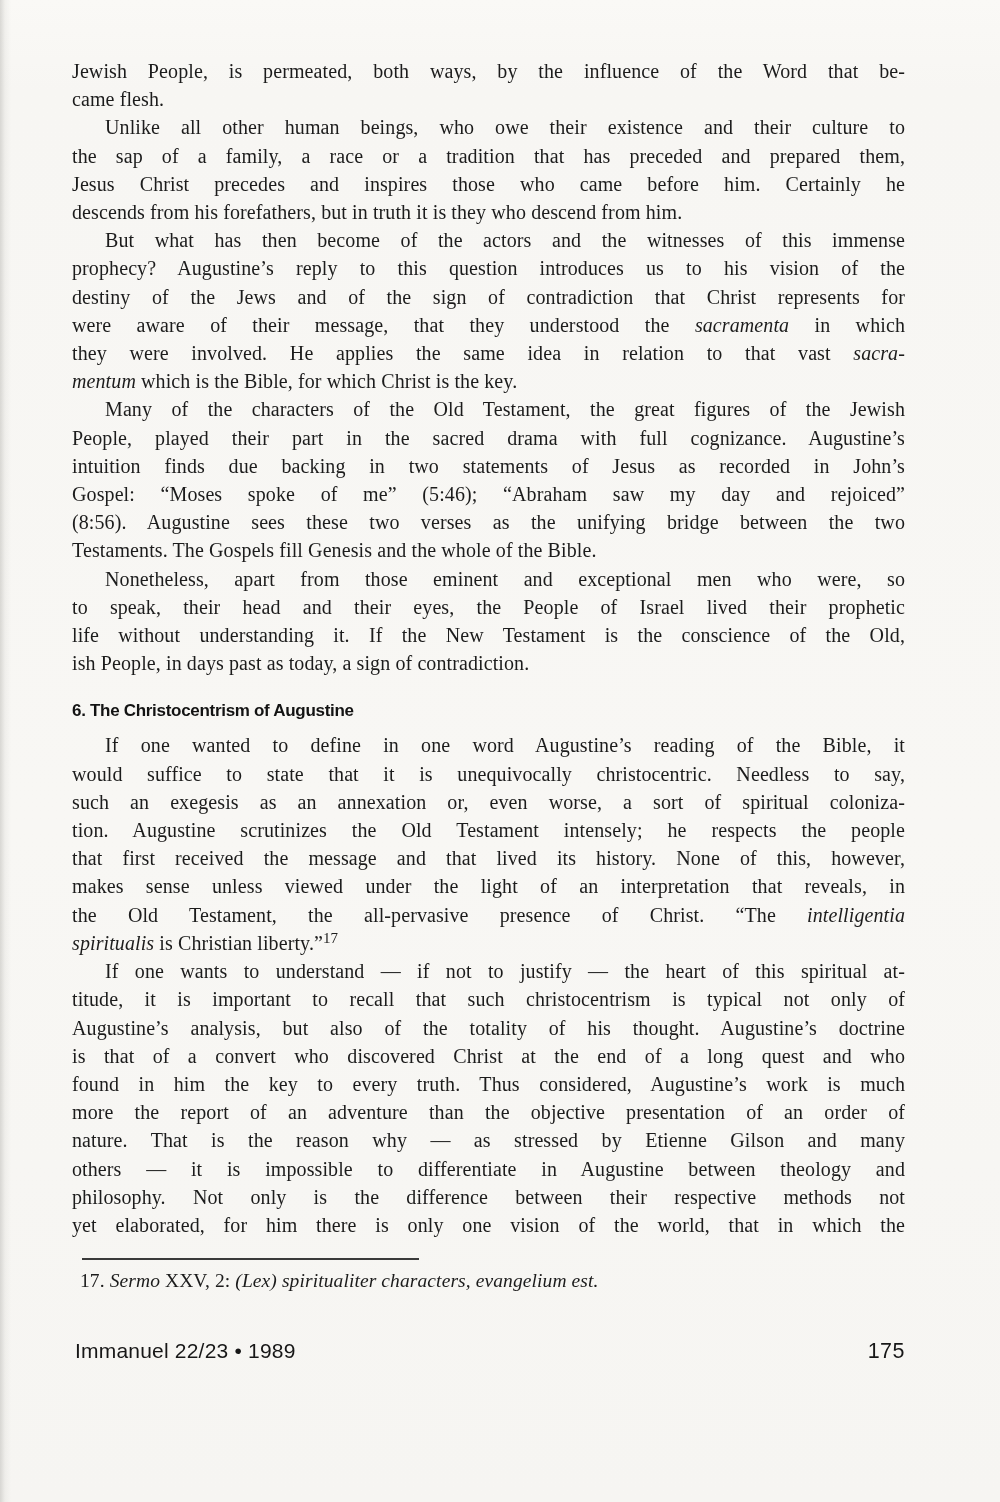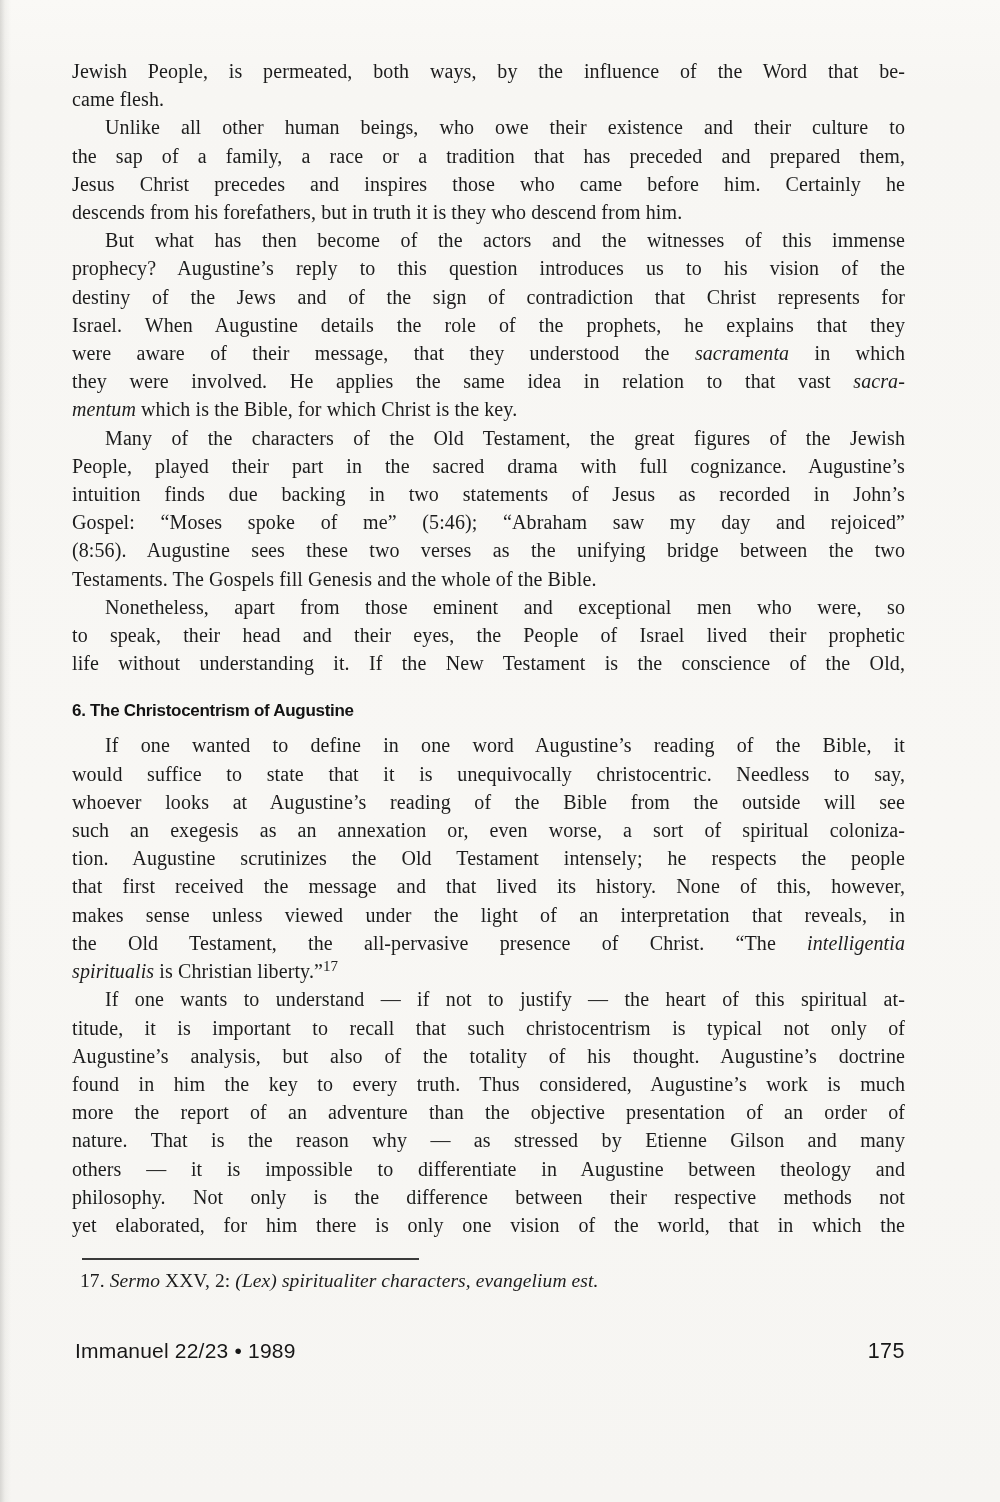--- a/index.html
+++ b/index.html
@@ -92,54 +92,54 @@
       <div class="para">
         <div class="line indent"><span>Unlike all other human beings, who owe their existence and their culture to</span></div>
         <div class="line"><span>the sap of a family, a race or a tradition that has preceded and prepared them,</span></div>
         <div class="line"><span>Jesus Christ precedes and inspires those who came before him. Certainly he</span></div>
         <div class="line last"><span>descends from his forefathers, but in truth it is they who descend from him.</span></div>
       </div>
       <div class="para">
         <div class="line indent"><span>But what has then become of the actors and the witnesses of this immense</span></div>
         <div class="line"><span>prophecy? Augustine’s reply to this question introduces us to his vision of the</span></div>
         <div class="line"><span>destiny of the Jews and of the sign of contradiction that Christ represents for</span></div>
-        <div class="line"><span>Israel. When Augustine details the role of the prophets, he explains that they</span></div>
         <div class="line"><span>were aware of their message, that they understood the </span><span class="i">sacramenta</span><span> in which</span></div>
         <div class="line"><span>they were involved. He applies the same idea in relation to that vast </span><span class="i">sacra-</span></div>
         <div class="line last"><span class="i">mentum</span><span> which is the Bible, for which Christ is the key.</span></div>
       </div>
       <div class="para">
         <div class="line indent"><span>Many of the characters of the Old Testament, the great figures of the Jewish</span></div>
         <div class="line"><span>People, played their part in the sacred drama with full cognizance. Augustine’s</span></div>
         <div class="line"><span>intuition finds due backing in two statements of Jesus as recorded in John’s</span></div>
         <div class="line"><span>Gospel: “Moses spoke of me” (5:46); “Abraham saw my day and rejoiced”</span></div>
         <div class="line"><span>(8:56). Augustine sees these two verses as the unifying bridge between the two</span></div>
         <div class="line last"><span>Testaments. The Gospels fill Genesis and the whole of the Bible.</span></div>
       </div>
       <div class="para">
         <div class="line indent"><span>Nonetheless, apart from those eminent and exceptional men who were, so</span></div>
         <div class="line"><span>to speak, their head and their eyes, the People of Israel lived their prophetic</span></div>
         <div class="line"><span>life without understanding it. If the New Testament is the conscience of the Old,</span></div>
+        <div class="line last"><span>ish People, in days past as today, a sign of contradiction.</span></div>
       </div>
       <div class="heading">6. The Christocentrism of Augustine</div>
       <div class="para">
         <div class="line indent"><span>If one wanted to define in one word Augustine’s reading of the Bible, it</span></div>
         <div class="line"><span>would suffice to state that it is unequivocally christocentric. Needless to say,</span></div>
-        <div class="line"><span>whoever looks at Augustine’s reading of the Bible from the outside will see</span></div>
         <div class="line"><span>such an exegesis as an annexation or, even worse, a sort of spiritual coloniza-</span></div>
         <div class="line"><span>tion. Augustine scrutinizes the Old Testament intensely; he respects the people</span></div>
         <div class="line"><span>that first received the message and that lived its history. None of this, however,</span></div>
         <div class="line"><span>makes sense unless viewed under the light of an interpretation that reveals, in</span></div>
         <div class="line"><span>the Old Testament, the all-pervasive presence of Christ. “The </span><span class="i">intelligentia</span></div>
         <div class="line last"><span class="i">spiritualis</span><span> is Christian liberty.”</span><span class="sup">17</span></div>
       </div>
       <div class="para">
         <div class="line indent"><span>If one wants to understand — if not to justify — the heart of this spiritual at-</span></div>
         <div class="line"><span>titude, it is important to recall that such christocentrism is typical not only of</span></div>
         <div class="line"><span>Augustine’s analysis, but also of the totality of his thought. Augustine’s doctrine</span></div>
+        <div class="line"><span>is that of a convert who discovered Christ at the end of a long quest and who</span></div>
         <div class="line"><span>found in him the key to every truth. Thus considered, Augustine’s work is much</span></div>
         <div class="line"><span>more the report of an adventure than the objective presentation of an order of</span></div>
         <div class="line"><span>nature. That is the reason why — as stressed by Etienne Gilson and many</span></div>
         <div class="line"><span>others — it is impossible to differentiate in Augustine between theology and</span></div>
         <div class="line"><span>philosophy. Not only is the difference between their respective methods not</span></div>
         <div class="line"><span>yet elaborated, for him there is only one vision of the world, that in which the</span></div>
       </div>
       <div class="footnote-rule"></div>
       <div class="footnote">
         <div class="line last"><span>17. </span><span class="i">Sermo</span><span> XXV, 2: </span><span class="i">(Lex) spiritualiter characters, evangelium est.</span></div>

